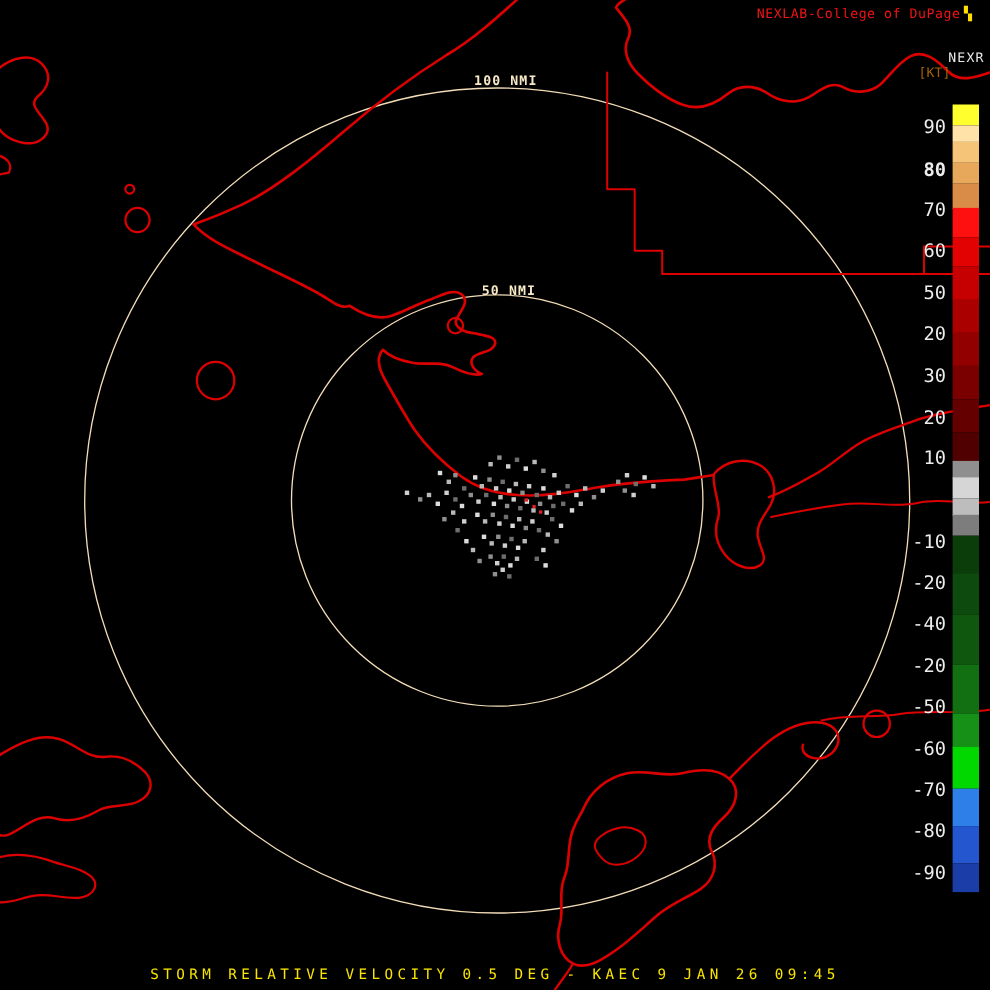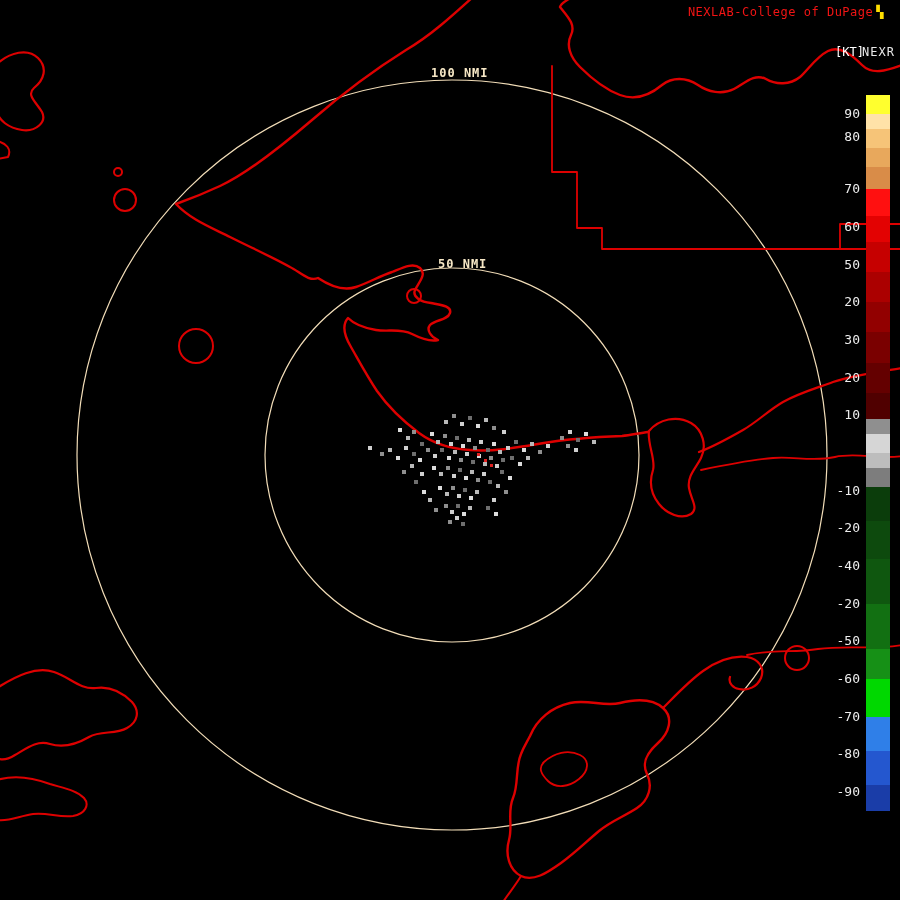--- a/index.html
+++ b/index.html
@@ -2,24 +2,24 @@
 <html><head>
 <meta charset="utf-8">
 <style>
   html,body{margin:0;padding:0;background:#000;}
   #stage{position:relative;width:900px;height:900px;background:#000;overflow:hidden;
          font-family:"DejaVu Sans Mono","Liberation Mono",monospace;}
   #map-svg{position:absolute;left:0;top:0;}
   .brand{position:absolute;top:5px;right:16px;color:#f11414;font-size:12px;letter-spacing:.5px;white-space:nowrap;margin-left:28px;}
   .brand-glyph{color:#ffdf00;margin-left:3px;}
   .cb-title{position:absolute;top:45px;right:5px;color:#e9e9e9;font-size:12px;letter-spacing:1px;padding-left:12px;}
-  .cb-units{position:absolute;top:45px;right:36px;color:#ffffff;font-size:12px;}
+  .cb-units{position:absolute;top:59px;right:36px;color:#a16207;font-size:12px;}
   #colorbar{position:absolute;}
   .cb-seg{position:absolute;left:0;width:100%;}
-  .cb-tick{position:absolute;color:#ededed;font-size:13px;width:42px;text-align:right;}
+  .cb-tick{position:absolute;color:#ededed;font-size:17px;width:42px;text-align:right;}
   .ring-label{position:absolute;color:#f7e8c6;font-size:12px;font-weight:bold;letter-spacing:1px;
               text-shadow:0 0 2px #000;white-space:nowrap;margin-left:12px;}
   .caption{position:absolute;bottom:6px;left:0;width:100%;text-align:center;color:#f8e400;
            font-size:13px;letter-spacing:4px;white-space:nowrap;}
 </style>
 </head>
 <body>
 
 <div id="stage">
   <svg id="map-svg" width="900" height="900" viewBox="0 0 900 900">
@@ -180,21 +180,21 @@
       <div class="cb-seg" style="top: 463.516px; height: 45.7211px; background: rgb(15, 87, 15);"></div>
       <div class="cb-seg" style="top: 508.737px; height: 45.7211px; background: rgb(18, 112, 18);"></div>
       <div class="cb-seg" style="top: 553.958px; height: 30.6474px; background: rgb(22, 144, 22);"></div>
       <div class="cb-seg" style="top: 584.105px; height: 38.1842px; background: rgb(0, 216, 0);"></div>
       <div class="cb-seg" style="top: 621.789px; height: 34.4158px; background: rgb(47, 127, 232);"></div>
       <div class="cb-seg" style="top: 655.705px; height: 34.4158px; background: rgb(36, 87, 207);"></div>
       <div class="cb-seg" style="top: 689.621px; height: 26.8789px; background: rgb(26, 61, 168);"></div>
     </div>
   <div id="ticks">
       <div class="cb-tick" style="top: 105.842px; right: 40px;">90</div>
-      <div class="cb-tick" style="top: 129px; right: 40px;">80</div>
+      <div class="cb-tick" style="top: 145px; right: 40px; font-weight: bold;">80</div>
       <div class="cb-tick" style="top: 181.211px; right: 40px;">70</div>
       <div class="cb-tick" style="top: 218.895px; right: 40px;">60</div>
       <div class="cb-tick" style="top: 256.579px; right: 40px;">50</div>
       <div class="cb-tick" style="top: 294.263px; right: 40px;">20</div>
       <div class="cb-tick" style="top: 331.947px; right: 40px;">30</div>
       <div class="cb-tick" style="top: 369.632px; right: 40px;">20</div>
       <div class="cb-tick" style="top: 407.316px; right: 40px;">10</div>
       <div class="cb-tick" style="top: 482.684px; right: 40px;">-10</div>
       <div class="cb-tick" style="top: 520.368px; right: 40px; text-align: right;">-20</div>
       <div class="cb-tick" style="top: 558.053px; right: 40px;">-40</div>
@@ -202,13 +202,14 @@
       <div class="cb-tick" style="top: 633.421px; right: 40px;">-50</div>
       <div class="cb-tick" style="top: 671.105px; right: 40px;">-60</div>
       <div class="cb-tick" style="top: 708.789px; right: 40px;">-70</div>
       <div class="cb-tick" style="top: 746.474px; right: 40px;">-80</div>
       <div class="cb-tick" style="top: 784.158px; right: 40px;">-90</div>
     </div>
 
   <div class="ring-label" style="left: 419px; top: 66px;">100 NMI</div>
   <div class="ring-label" style="left: 426px; top: 257px;">50 NMI</div>
 
+  <div class="caption">STORM RELATIVE VELOCITY 0.5 DEG - KAEC 9 JAN 26 09:45</div>
 </div>
 
 </body></html>

